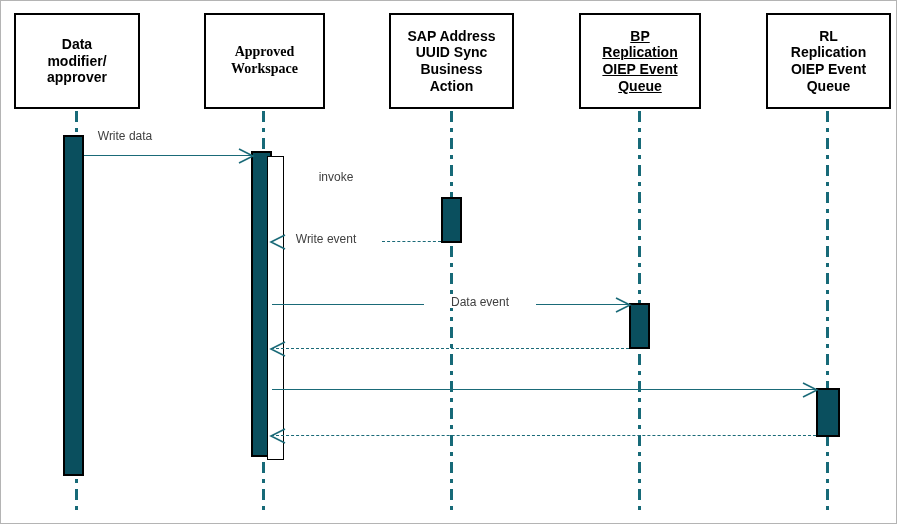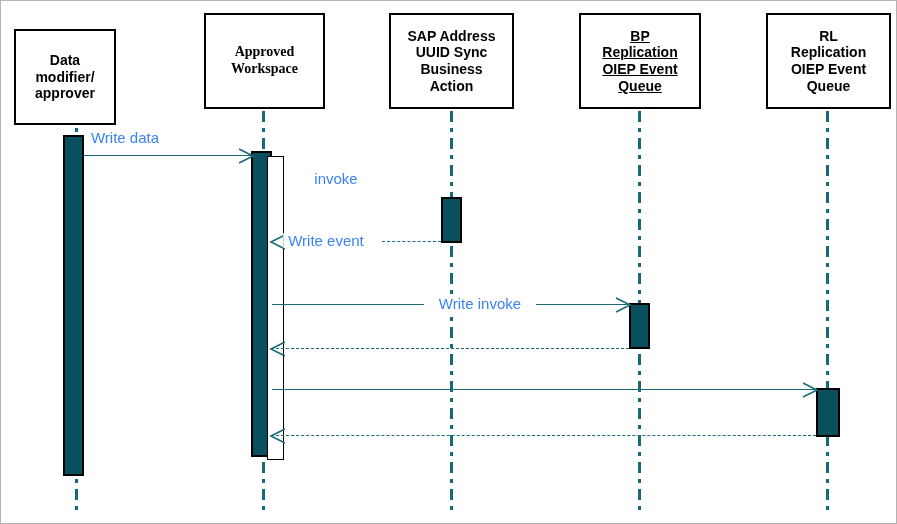--- a/index.html
+++ b/index.html
@@ -79,43 +79,43 @@
   }
   .arrowhead {
     position: absolute;
     width: 14px;
     height: 14px;
   }
   .arrowhead svg { display: block; overflow: visible; }
 
   .msg-label {
     position: absolute;
-    font-size: 15px;
-    color: #3b82f6;
+    font-size: 12px;
+    color: #404040;
     background: #ffffff;
     padding: 0 5px;
     white-space: nowrap;
     line-height: 1;
   }
 </style>
 </head>
 <body>
 
 <div id="canvas">
 
   <div id="lifelines-layer">
       <div class="lifeline" style="left: 74px; top: 110px; height: 402px;"></div>
       <div class="lifeline" style="left: 261px; top: 110px; height: 402px;"></div>
       <div class="lifeline" style="left: 449px; top: 110px; height: 402px;"></div>
       <div class="lifeline" style="left: 637px; top: 110px; height: 402px;"></div>
       <div class="lifeline" style="left: 825px; top: 110px; height: 402px;"></div>
     </div>
 
   <div id="participants-layer">
-      <div class="participant" style="left: 13px; top: 12px; width: 102px; height: 96px; margin-top: 16px;">
+      <div class="participant" style="left: 13px; top: 12px; width: 126px; height: 96px;">
         <div class="plabel">Data
 modifier/
 approver</div>
       </div>
       <div class="participant" style="left: 203px; top: 12px; width: 121px; height: 96px; font-family: Liberation Serif, serif;">
         <div class="plabel">Approved
 Workspace</div>
       </div>
       <div class="participant" style="left: 388px; top: 12px; width: 125px; height: 96px;">
         <div class="plabel">SAP Address
@@ -163,21 +163,21 @@
         </svg>
       </div>
       <div class="msg-label" style="left: 325px; top: 232px; transform: translate(-50%, 0px);">Write event</div>
       <div class="msg-line" style="left: 271px; top: 303px; width: 152px;"></div>
       <div class="msg-line" style="left: 535px; top: 303px; width: 94px;"></div>
       <div class="arrowhead" style="top: 296px; left: 614px;">
         <svg width="16" height="16" viewBox="0 0 16 16">
           <path d="M 1 1 L 15 8 L 1 15" fill="none" stroke="#1a6a78" stroke-width="1.6"></path>
         </svg>
       </div>
-      <div class="msg-label" style="left: 479px; top: 295px; transform: translate(-50%, 0px);">Write invoke</div>
+      <div class="msg-label" style="left: 479px; top: 295px; transform: translate(-50%, 0px);">Data event</div>
       <div class="msg-line dashed" style="left: 270px; top: 347px; width: 358px;"></div>
       <div class="arrowhead" style="top: 340px; left: 269px;">
         <svg width="16" height="16" viewBox="0 0 16 16">
           <path d="M 15 1 L 1 8 L 15 15" fill="none" stroke="#1a6a78" stroke-width="1.6"></path>
         </svg>
       </div>
       <div class="msg-line" style="left: 271px; top: 388px; width: 545px;"></div>
       <div class="arrowhead" style="top: 381px; left: 801px;">
         <svg width="16" height="16" viewBox="0 0 16 16">
           <path d="M 1 1 L 15 8 L 1 15" fill="none" stroke="#1a6a78" stroke-width="1.6"></path>

